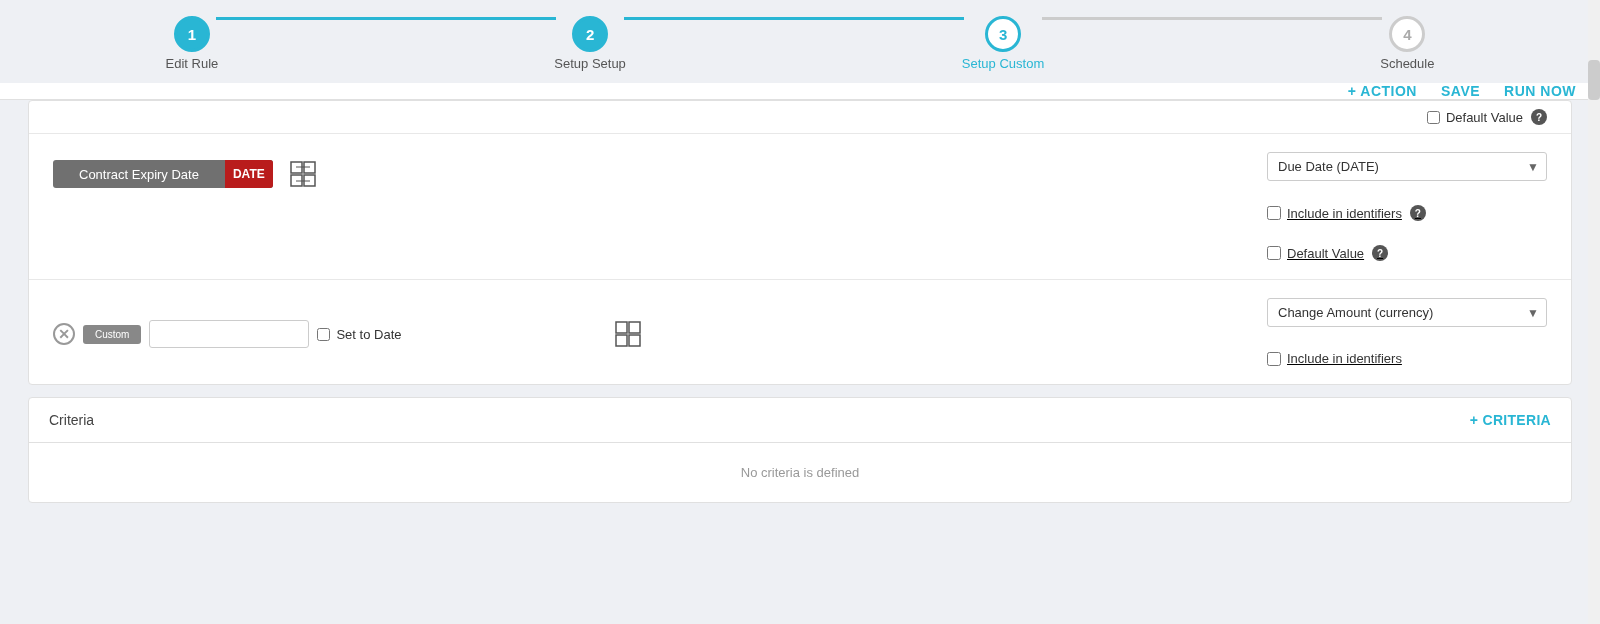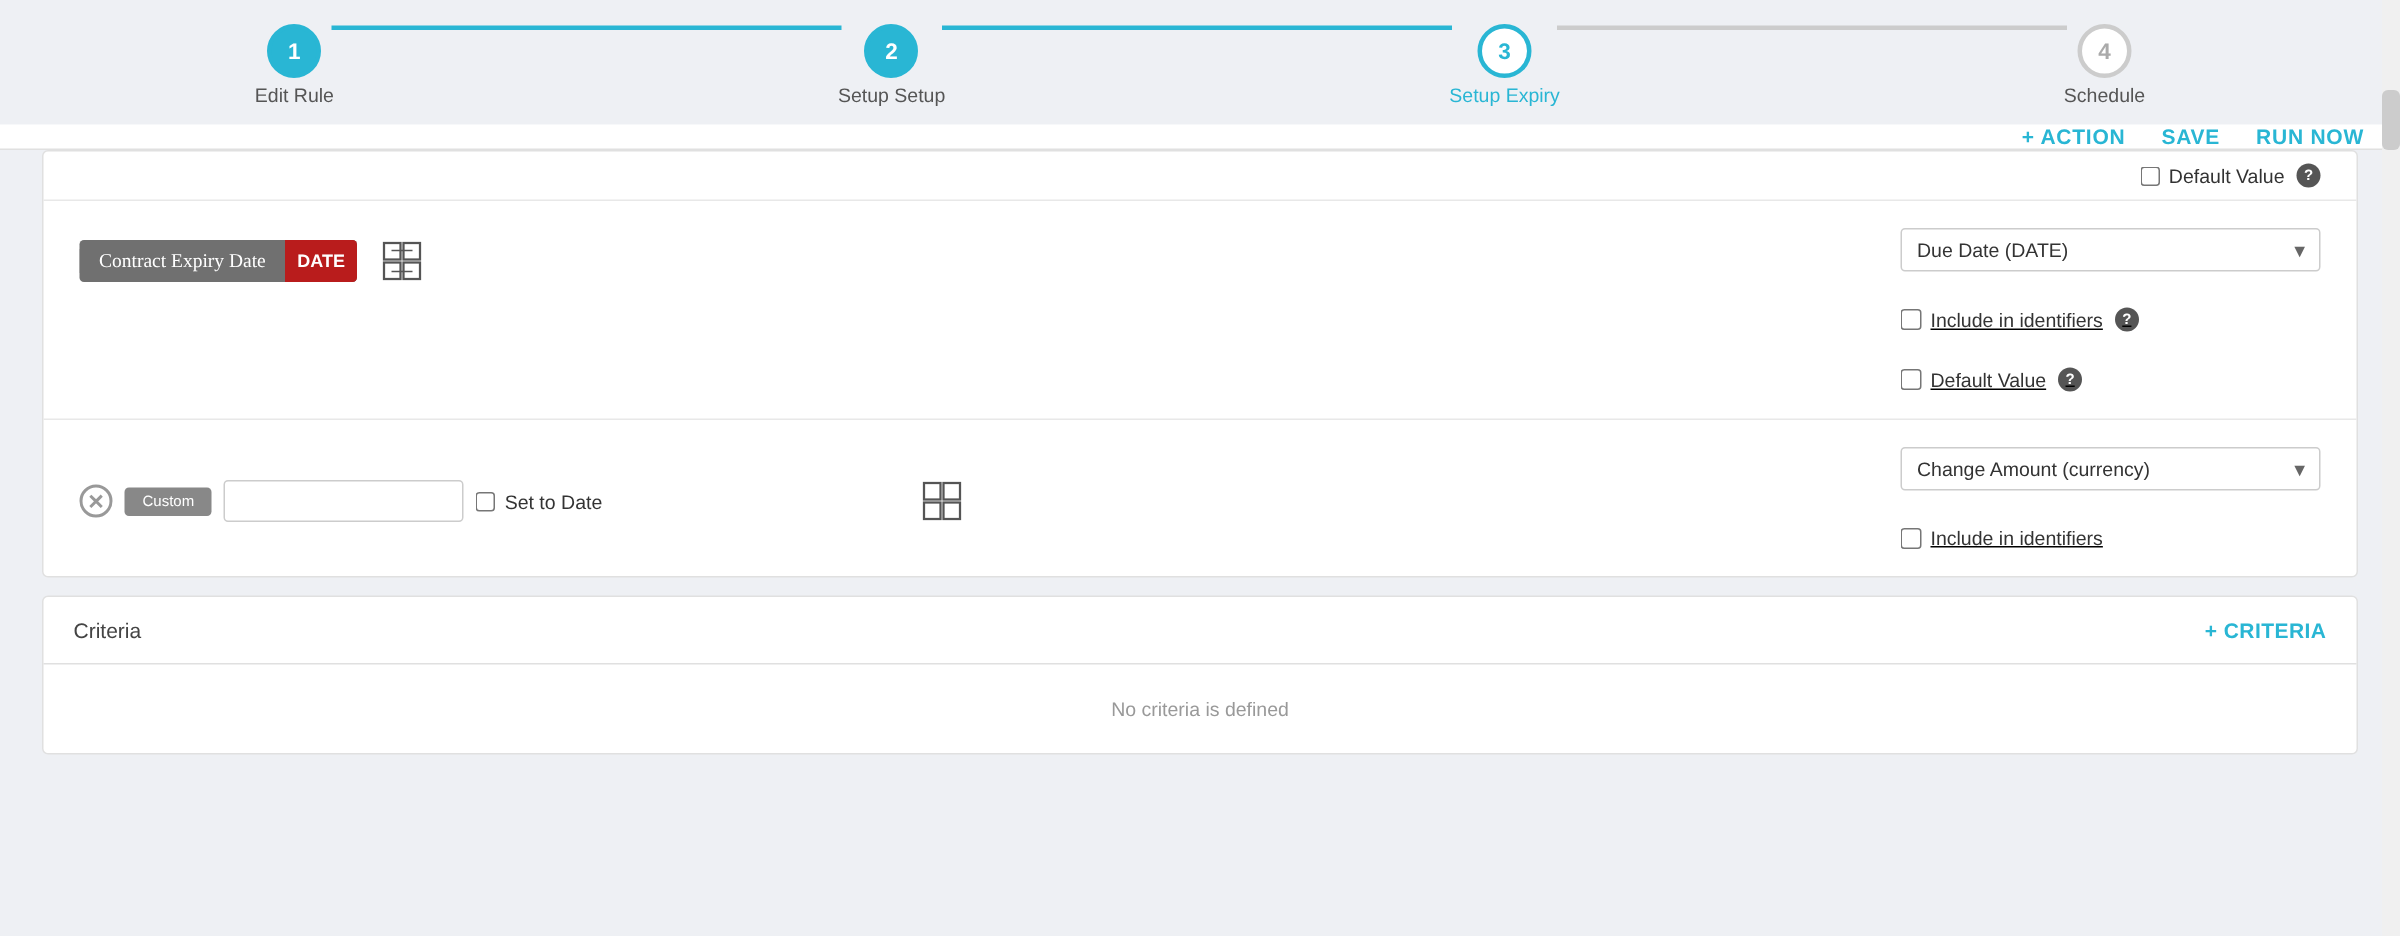--- a/index.html
+++ b/index.html
@@ -125,25 +125,24 @@
       align-items: center;
       background: #707070;
       border-radius: 3px;
       overflow: hidden;
       height: 28px;
       flex-shrink: 0;
     }
     .field-badge-text {
       background: #707070;
       color: white;
-      padding: 0 13px;
+      padding: 0 26px;
       font-size: 13px;
       font-weight: 500;
       white-space: nowrap;
-      font-family: Liberation Serif, serif;
     }
     .field-badge-type {
       background: #b91c1c;
       color: white;
       padding: 0 8px;
       font-size: 12px;
       font-weight: 600;
       height: 100%;
       display: flex;
       align-items: center;
@@ -362,21 +361,21 @@
   </div>
   <div class="step-wrapper">
     <div class="step-circle completed">2</div>
     <div class="step-label">Setup Setup</div>
   </div>
   <div style="display:flex;align-items:center;margin-top:-18px;">
     <div class="step-line filled"></div>
   </div>
   <div class="step-wrapper">
     <div class="step-circle active">3</div>
-    <div class="step-label active-label">Setup Expiry</div>
+    <div class="step-label active-label">Setup Custom</div>
   </div>
   <div style="display:flex;align-items:center;margin-top:-18px;">
     <div class="step-line empty"></div>
   </div>
   <div class="step-wrapper">
     <div class="step-circle inactive">4</div>
     <div class="step-label">Schedule</div>
   </div>
 </div>
 

